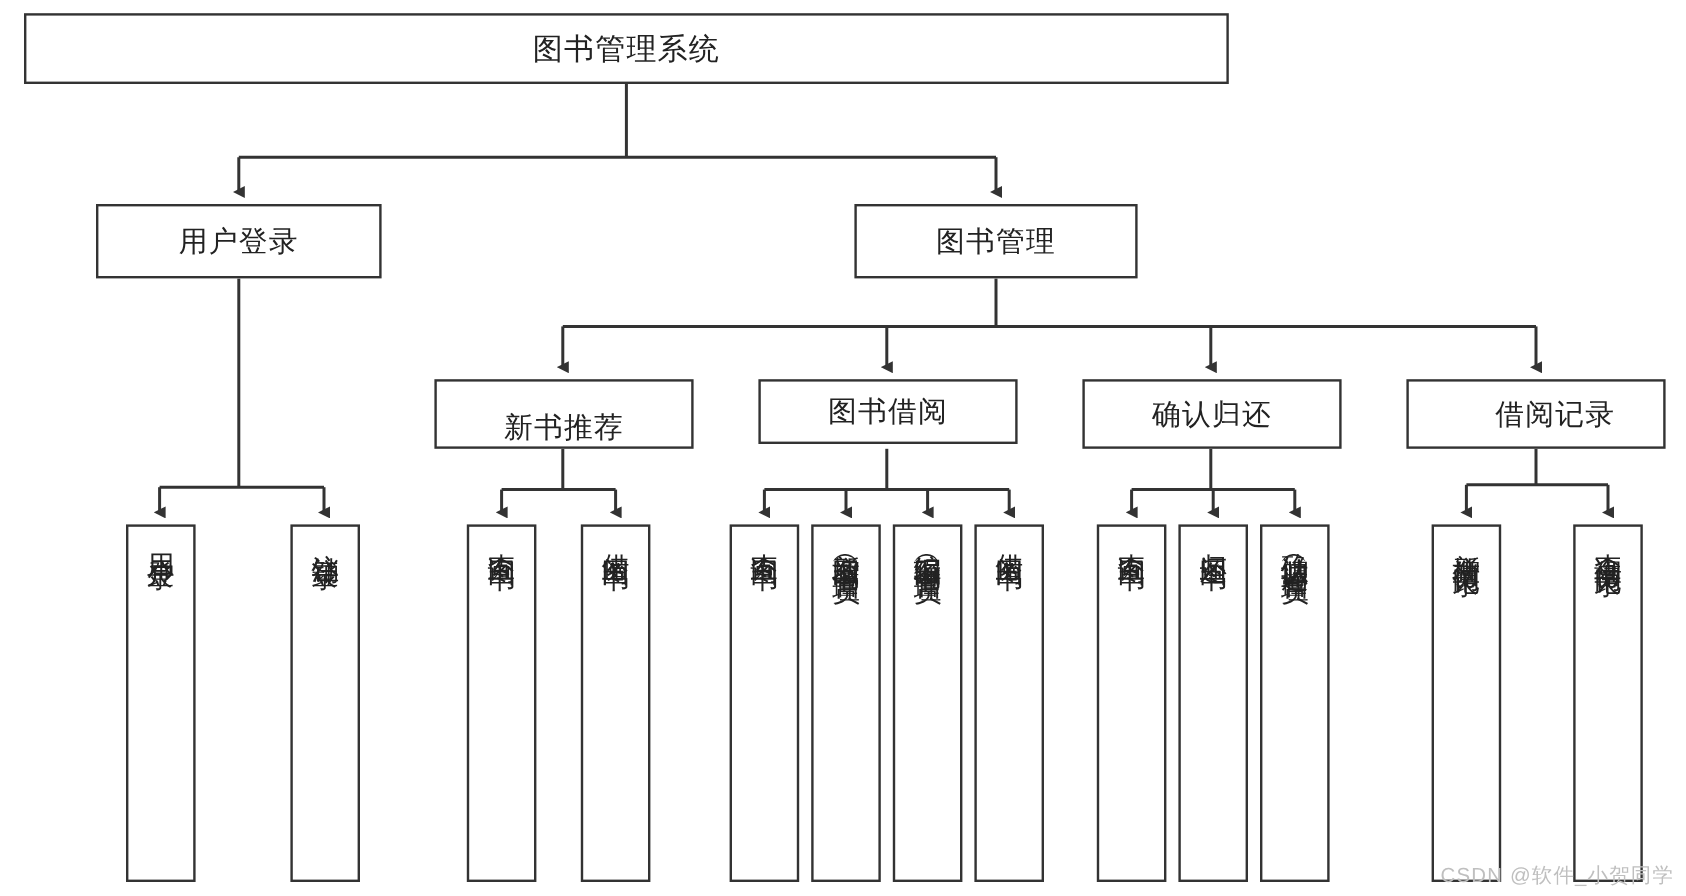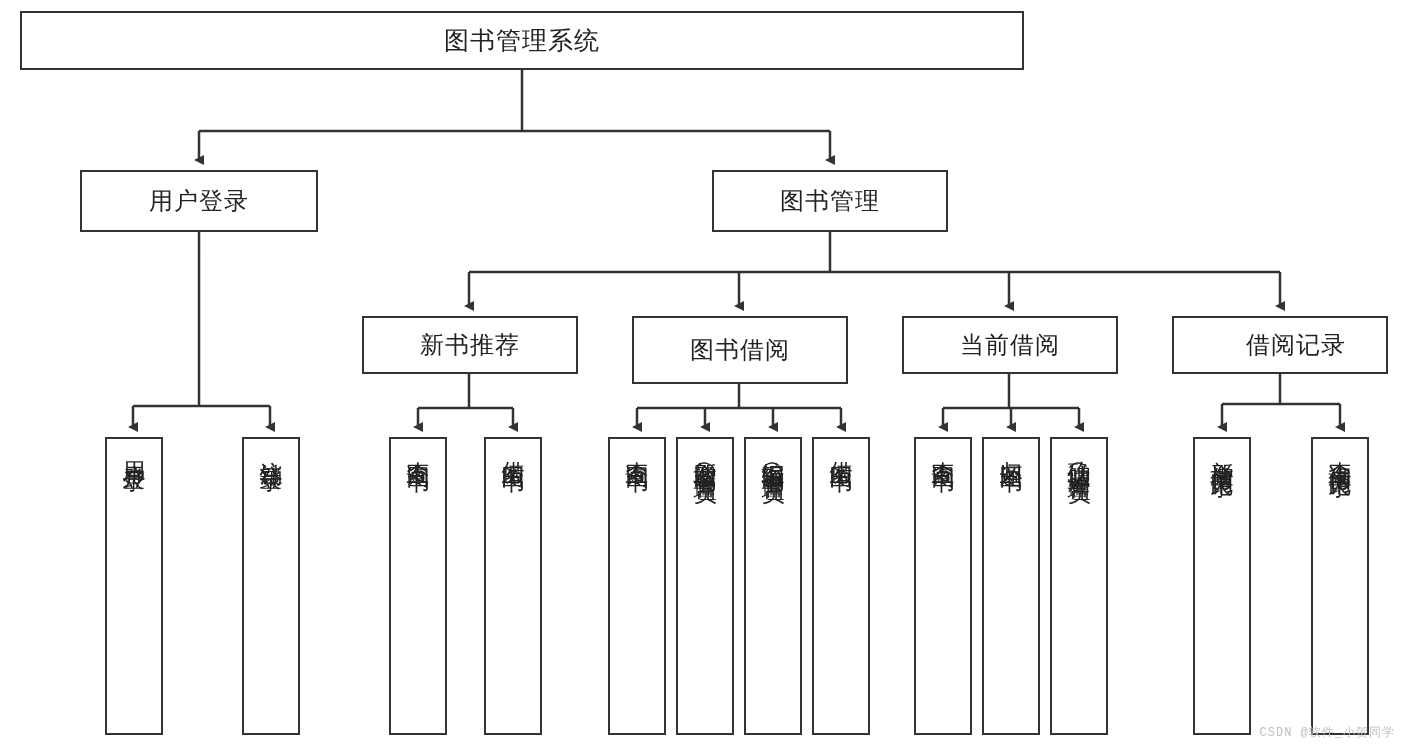--- a/index.html
+++ b/index.html
@@ -58,26 +58,25 @@
     display: block;
   }
   .htext {
     white-space: nowrap;
     letter-spacing: 1px;
   }
   #watermark {
     position: absolute;
     right: 10px;
     bottom: 6px;
-    font-size: 12px;
+    font-size: 17px;
     color: #bfbfbf;
     letter-spacing: 1px;
     white-space: nowrap;
     z-index: 3;
-    font-family: Liberation Mono, monospace;
   }
 </style>
 </head>
 <body>
 
 <div id="canvas">
 
   <svg id="edges" viewBox="0 0 1405 747" xmlns="http://www.w3.org/2000/svg">
     <defs>
       <marker id="arrow" markerWidth="10" markerHeight="10" refX="5" refY="5" orient="auto" markerUnits="userSpaceOnUse">
@@ -133,28 +132,28 @@
     <span class="htext">图书管理系统</span>
   </div>
 
   <div class="node branch" style="left:80px; top:170px; width:238px; height:62px;">
     <span class="htext">用户登录</span>
   </div>
   <div class="node branch" style="left:712px; top:170px; width:236px; height:62px;">
     <span class="htext">图书管理</span>
   </div>
 
-  <div class="node branch" style="left:362px; top:316px; width:216px; height:58px;">
+  <div class="node branch" style="left:362px; top:316px; width:216px; height:58px;align-items:flex-end;">
     <span class="htext">新书推荐</span>
   </div>
-  <div class="node branch" style="left:632px; top:316px; width:216px; height:68px;text-align:right;">
+  <div class="node branch" style="left:632px; top:316px; width:216px; height:54px;text-align:right;">
     <span class="htext">图书借阅</span>
   </div>
   <div class="node branch" style="left:902px; top:316px; width:216px; height:58px;">
-    <span class="htext">当前借阅</span>
+    <span class="htext">确认归还</span>
   </div>
   <div class="node branch" style="left:1172px; top:316px; width:216px; height:58px;padding-left:32px;">
     <span class="htext">借阅记录</span>
   </div>
 
   <div class="node leaf" style="left:105px; top:437px; width:58px; height:298px;">
     <span class="vtext">用户登录</span>
   </div>
   <div class="node leaf" style="left:242px; top:437px; width:58px; height:298px;">
     <span class="vtext">注销登录</span>

